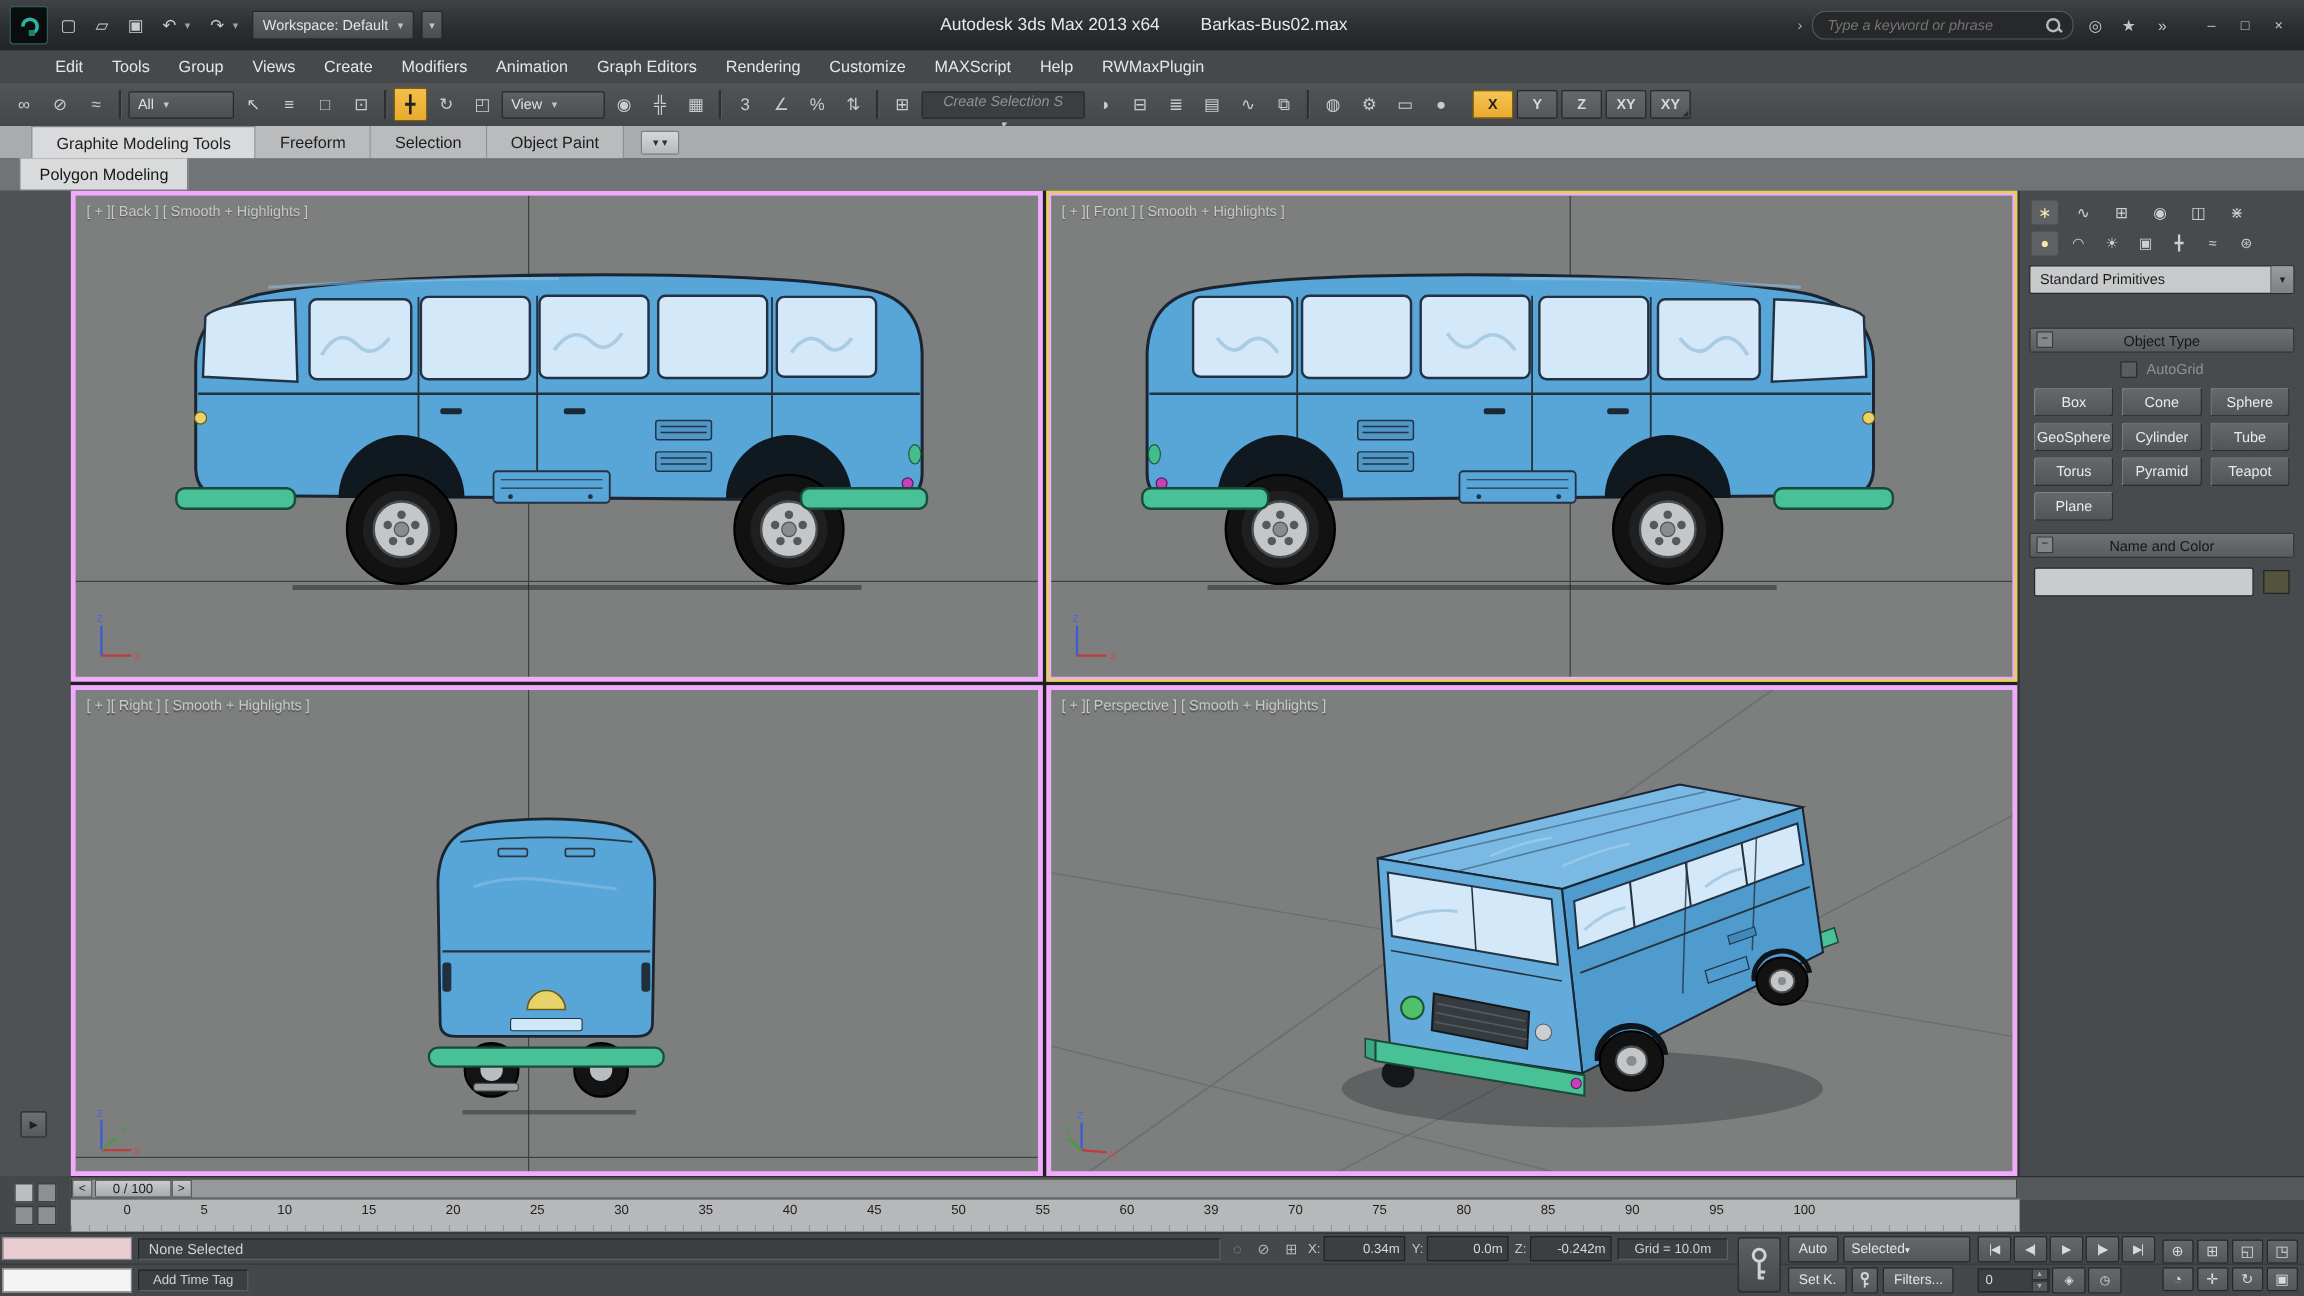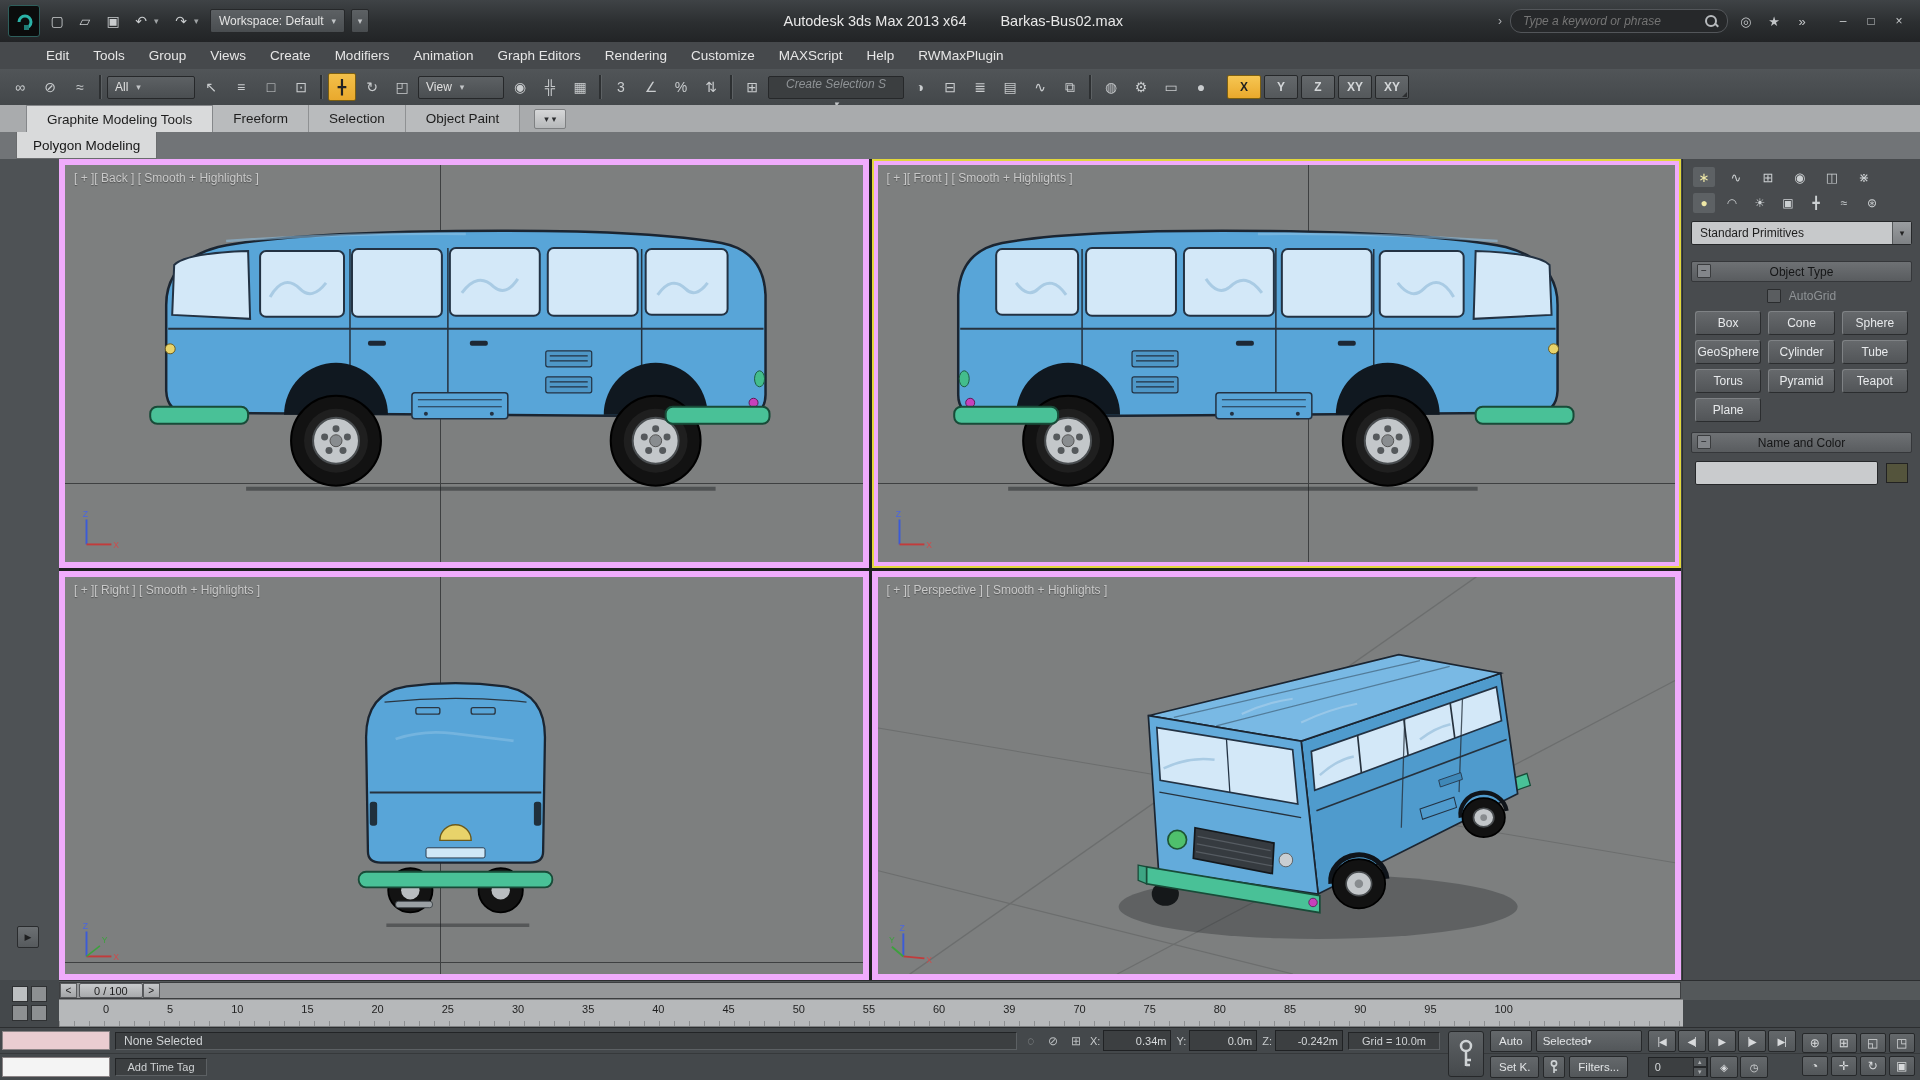--- a/index.html
+++ b/index.html
@@ -59,42 +59,42 @@
              display:flex;align-items:center;justify-content:center;color:#2c2e30;font-size:9px;gap:3px;}
   .ribbon-sub{position:absolute;left:0;top:132px;right:0;height:27px;background:#717477;display:flex;align-items:stretch;padding-left:16px;border-bottom:1px solid #3d3f41;text-align:right;}
   .sub-tab{padding:0 16px;display:flex;align-items:center;font-size:13.5px;color:#161616;background:#d9dadb;border:1px solid #6a6c6e;border-top:none;}
 
   
   .left-strip{position:absolute;left:0;top:159px;width:59px;height:821px;background:#4e5255;border-right:1px solid #2c2e30;}
   .strip-btn{position:absolute;left:17px;bottom:32px;width:20px;height:20px;background:linear-gradient(#6c7073,#565a5d);
              border:1px solid #2a2c2e;border-radius:2px;display:flex;align-items:center;justify-content:center;color:#1e1f20;font-size:9px;}
   .viewports{position:absolute;left:59px;top:159px;width:1622px;height:821px;background:#1e1f20;
              display:grid;grid-template-columns:1fr 1fr;grid-template-rows:1fr 1fr;gap:3px;}
-  .vp{position:relative;background:#7d7f7f;overflow:hidden;border:6px solid #f0abfc;}
+  .vp{position:relative;background:#7d7f7f;overflow:hidden;border:4px solid #f0abfc;}
   .vp.active{outline:2px solid #e2d73c;outline-offset:-2px;}
   .vp-label{position:absolute;left:9px;top:6px;font-size:12px;color:#c9c9c9;text-shadow:0 1px 1px rgba(0,0,0,.35);z-index:5;}
   .vline{position:absolute;top:0;bottom:0;width:1px;background:#3e4041;}
   .hline{position:absolute;left:0;right:0;height:1px;background:#3e4041;}
   .persp-lines{position:absolute;inset:0;width:100%;height:100%;}
   .tripod{position:absolute;left:10px;bottom:8px;width:46px;height:46px;z-index:5;}
   .tripod text{font-size:9px;font-family:"Liberation Sans",sans-serif;}
   .bus-wrap{position:absolute;z-index:2;}
   .bus-wrap svg{width:100%;height:100%;}
   .mirror svg{transform:scaleX(-1);}
 
   
   .cmd-panel{position:absolute;right:0;top:159px;width:238px;height:821px;background:#484b4e;border-left:1px solid #2a2c2e;padding:6px 8px;box-sizing:border-box;}
   .cp-tabs{display:flex;gap:10px;align-items:center;padding:2px 2px 6px;}
   .cp-tab{width:22px;height:20px;display:flex;align-items:center;justify-content:center;color:#ccd0d2;font-size:13px;border-radius:2px;}
   .cp-tab[data-active="true"]{background:#5d6164;color:#f0e9a8;}
   .cp-cats{display:flex;gap:6px;align-items:center;padding:0 2px 8px;}
   .cp-cat{width:22px;height:20px;display:flex;align-items:center;justify-content:center;color:#ccd0d2;font-size:12px;border-radius:2px;}
   .cp-cat[data-active="true"]{background:#5d6164;color:#efe8a6;}
   .cp-dd{height:22px;display:flex;align-items:center;background:#c7c9cb;color:#1d1d1d;border:1px solid #26282a;border-radius:2px;
-         font-size:12px;padding-left:8px;justify-content:space-between;margin-bottom:16px;}
+         font-size:12px;padding-left:8px;justify-content:space-between;margin-bottom:28px;}
   .cp-dd .caret-box{width:18px;height:100%;background:linear-gradient(#9a9da0,#7e8184);display:flex;align-items:center;justify-content:center;color:#222;font-size:9px;border-left:1px solid #55585a;}
   .rollout{margin-bottom:10px;}
   .rollout-hd{height:19px;background:linear-gradient(#6e7174,#595c5f);border:1px solid #35373a;border-radius:2px;
               display:flex;align-items:center;justify-content:center;position:relative;font-size:12px;color:#15161
 
 7;color:#151617;}
   .rollout-hd .minus{position:absolute;left:5px;top:2px;width:12px;height:12px;border:1px solid #3a3c3e;background:#83868a;color:#1d1e1f;
                      font-size:10px;line-height:11px;text-align:center;border-radius:1px;}
   .autogrid{display:flex;align-items:center;gap:8px;justify-content:center;padding:7px 0 8px;}
   .checkbox{width:12px;height:12px;background:#5a5d60;border:1px solid #2a2c2e;border-radius:1px;}

